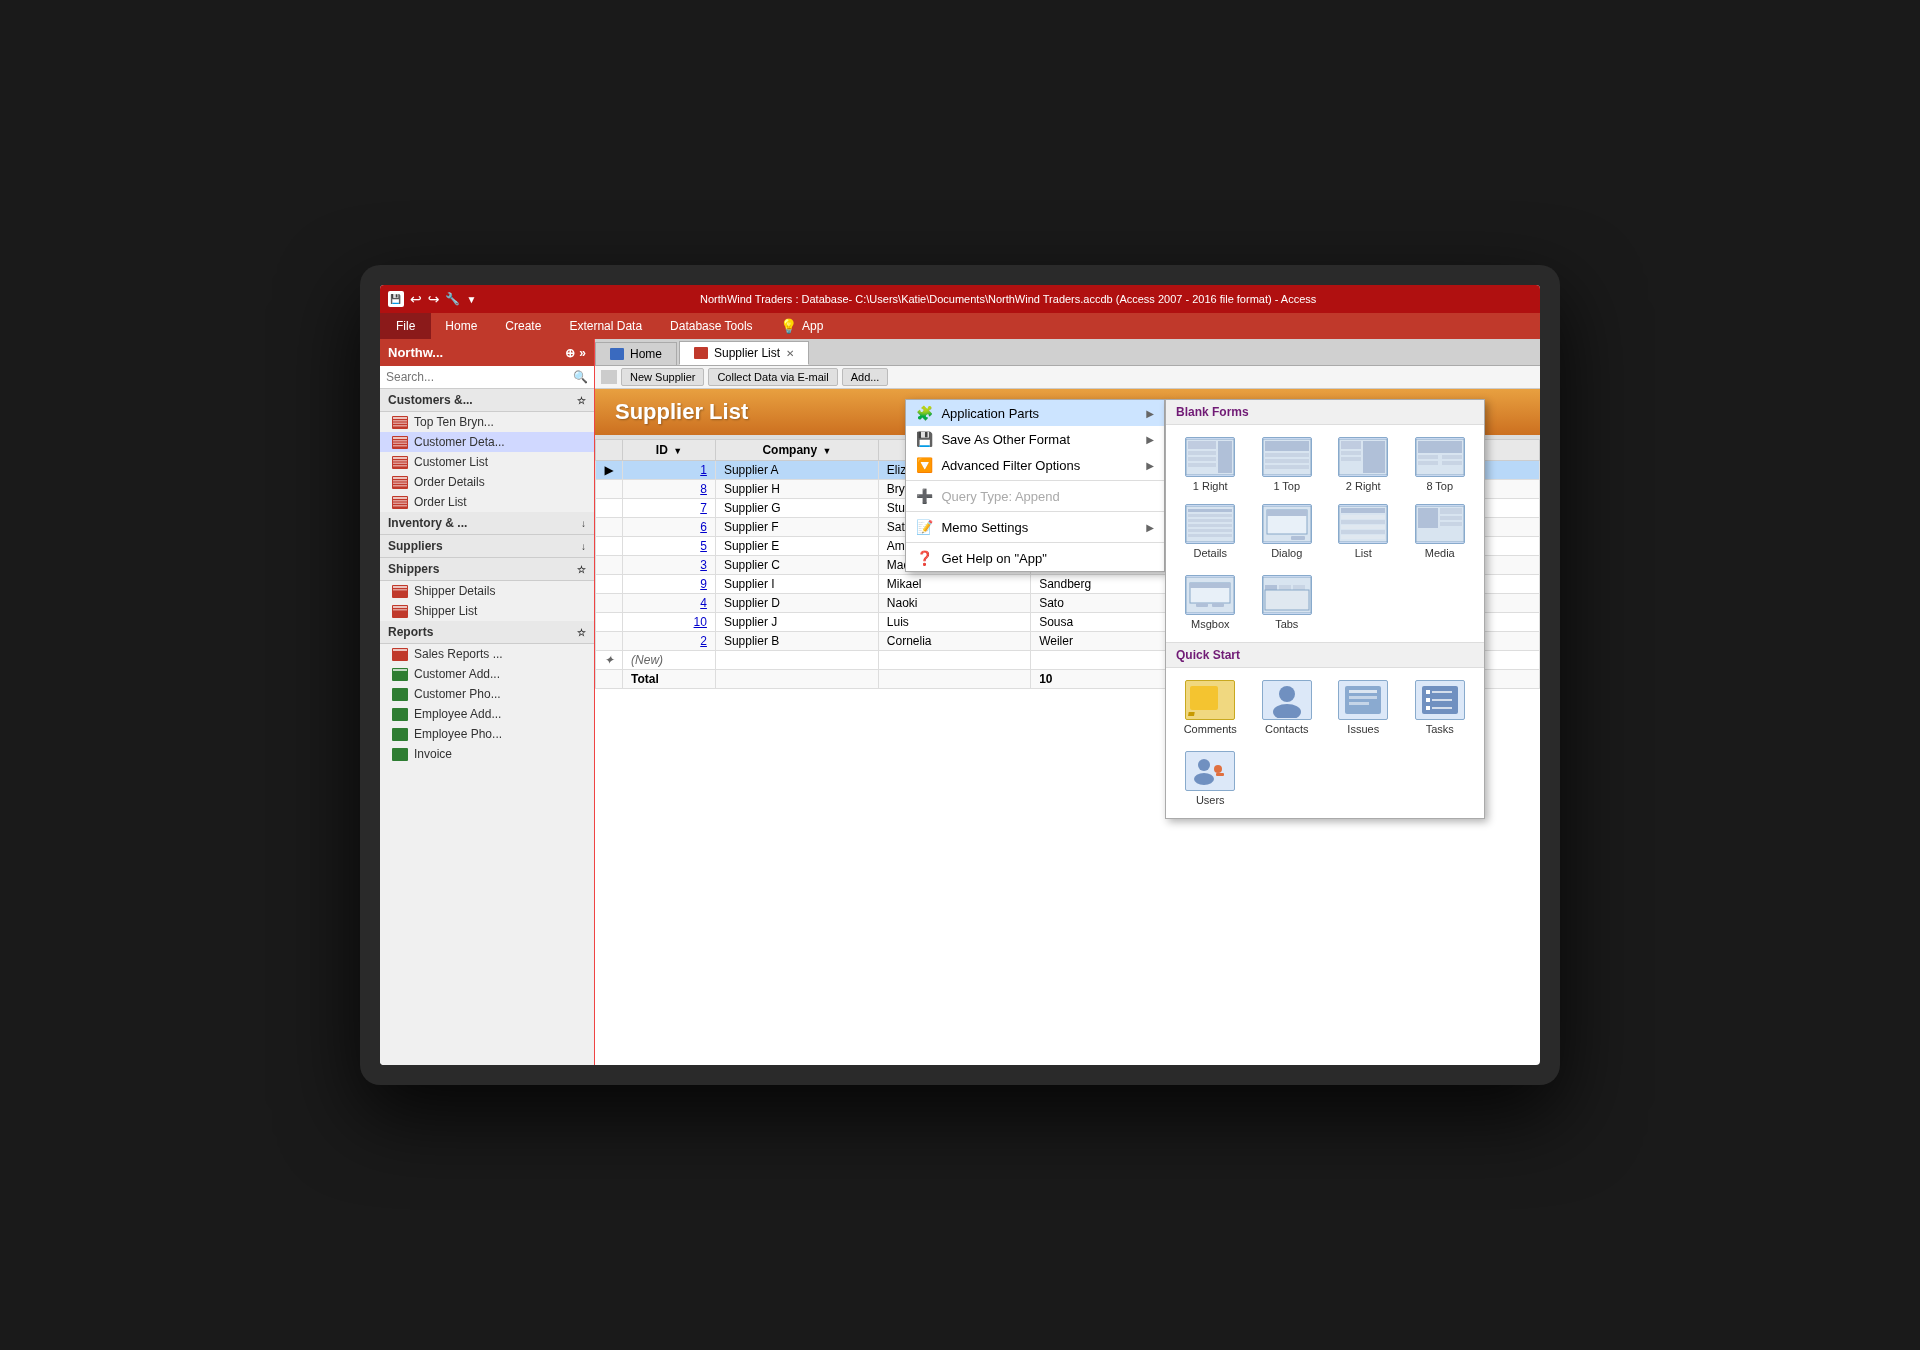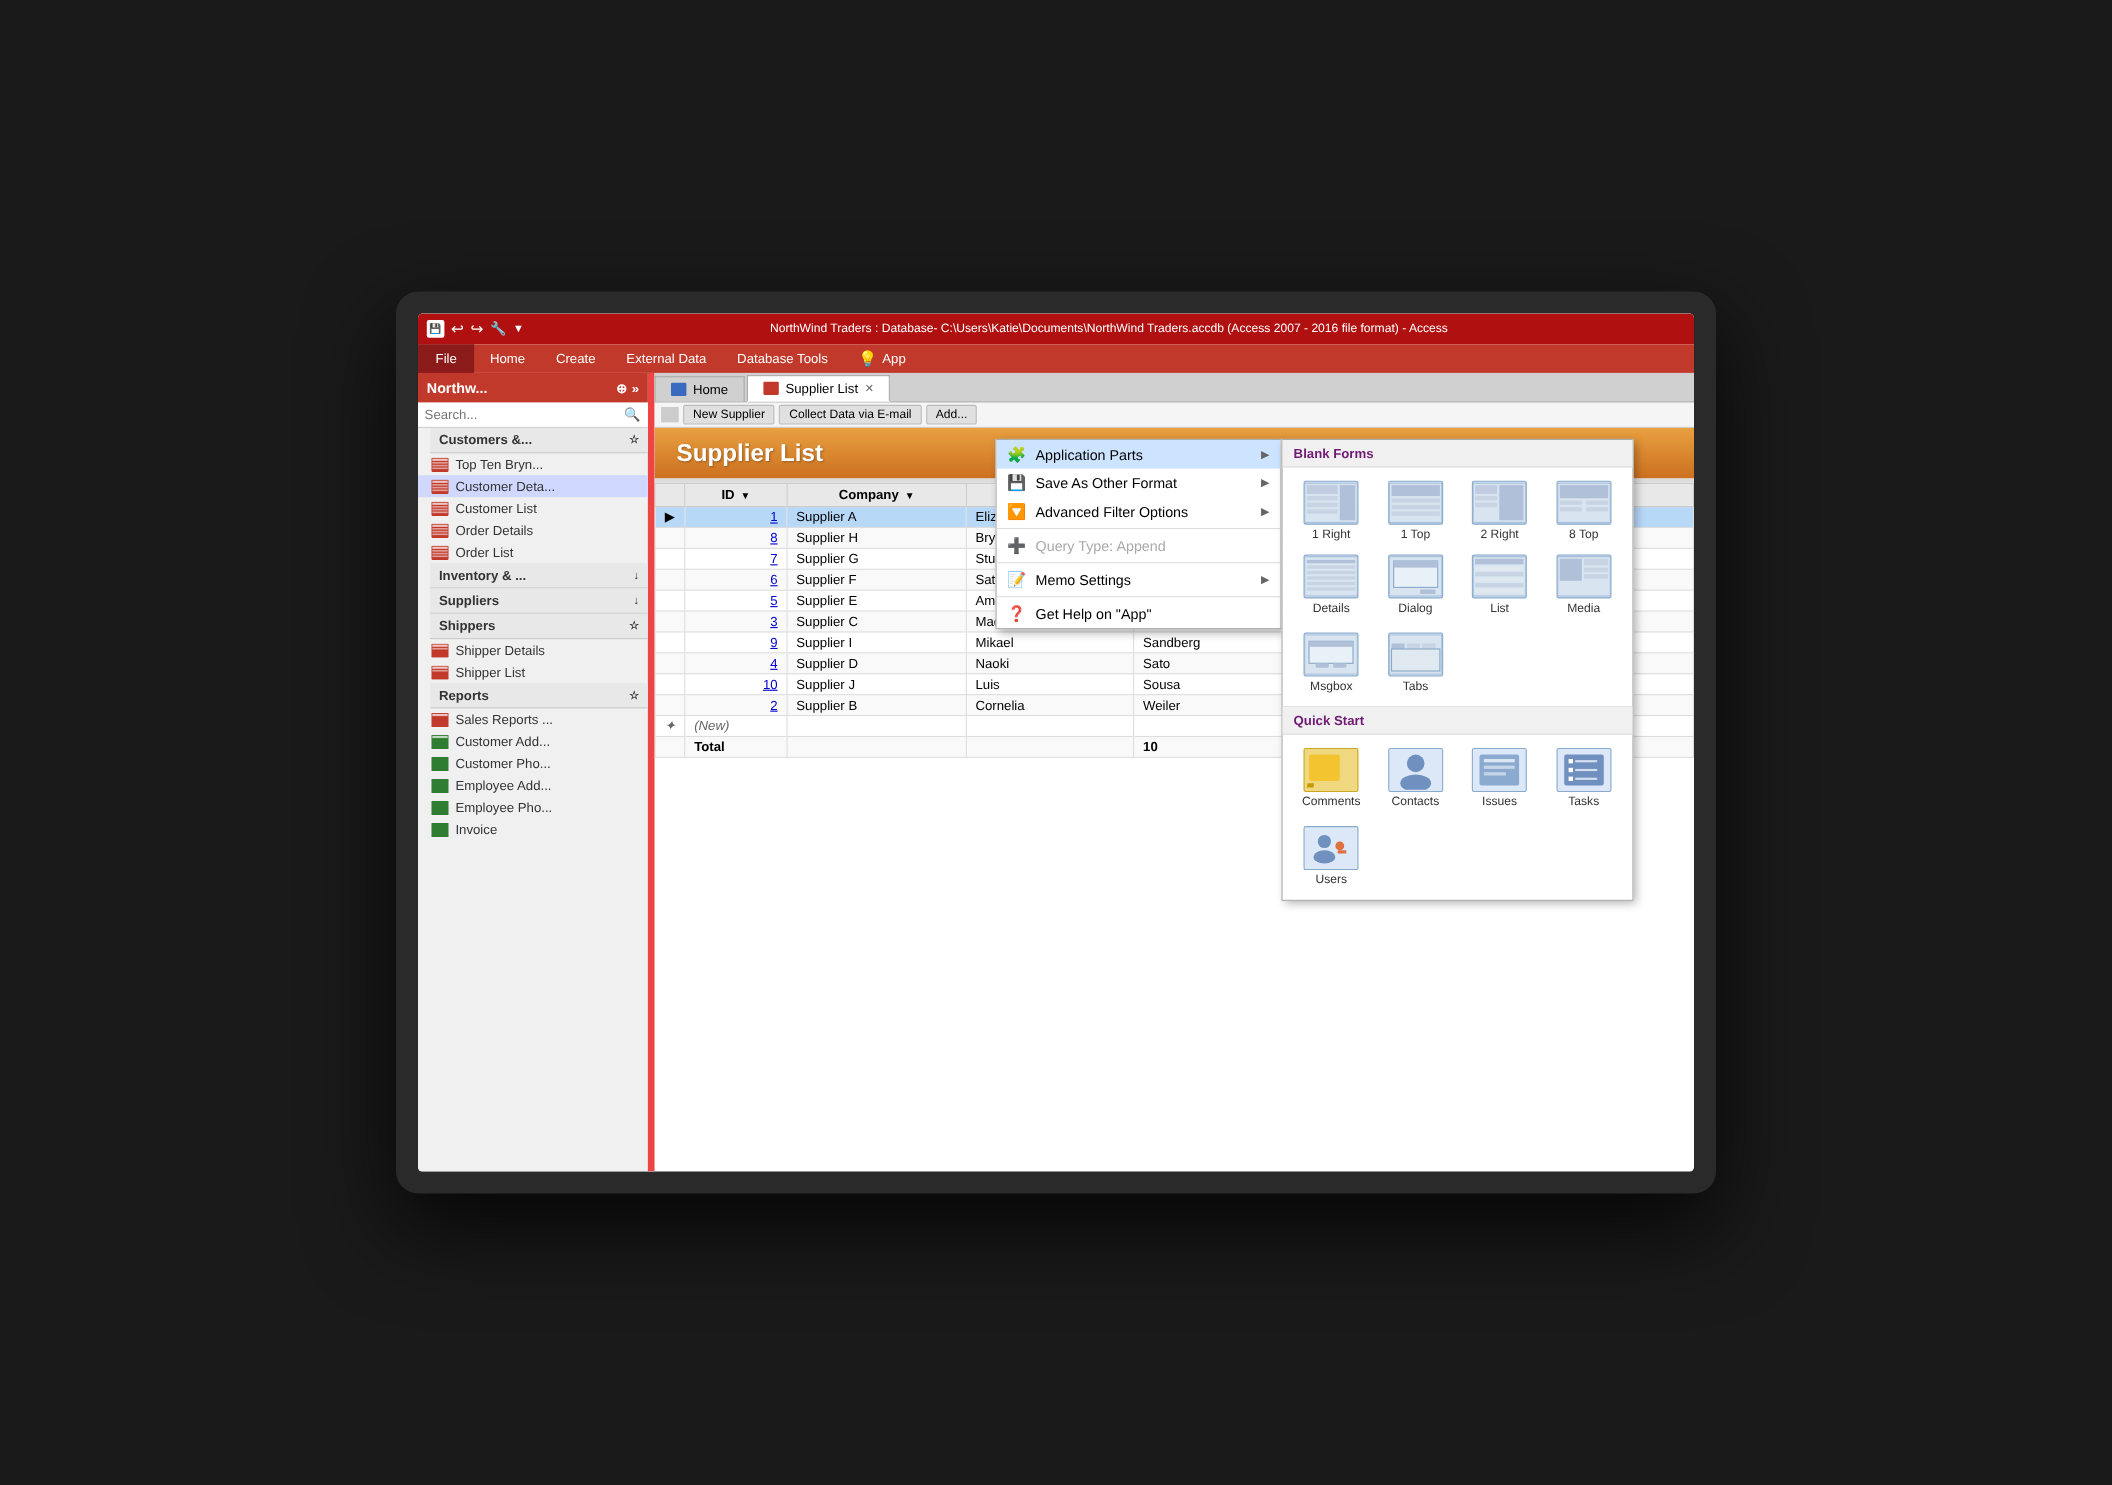--- a/index.html
+++ b/index.html
@@ -100,21 +100,21 @@
     .main-area {
       display: flex;
       flex: 1;
       overflow: hidden;
     }
 
     
     .sidebar {
       width: 215px;
       background: #f0f0f0;
-      border-right: 6px solid #ef4444;
+      border-right: 1px solid #ef4444;
       display: flex;
       flex-direction: column;
       overflow-y: auto;
       flex-shrink: 0;
     }
 
     .sidebar-header {
       background: #c0392b;
       color: white;
       padding: 6px 8px;
@@ -157,21 +157,20 @@
       display: flex;
       align-items: center;
       justify-content: space-between;
       padding: 4px 8px;
       font-size: 12px;
       color: #333;
       font-weight: 600;
       cursor: pointer;
       background: #e8e8e8;
       border-bottom: 1px solid #ccc;
-      margin-left: 11px;
     }
     .section-arrow {
       font-size: 10px;
     }
 
     .sidebar-item {
       display: flex;
       align-items: center;
       padding: 3px 8px 3px 12px;
       font-size: 12px;

